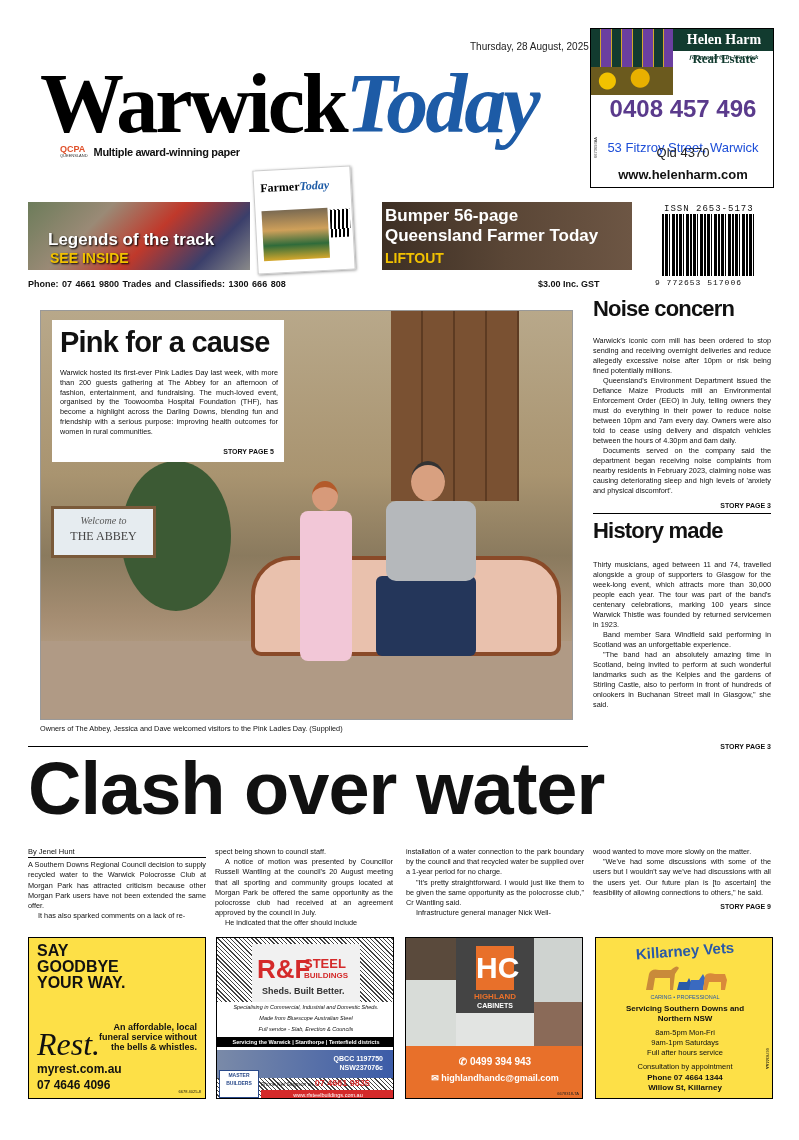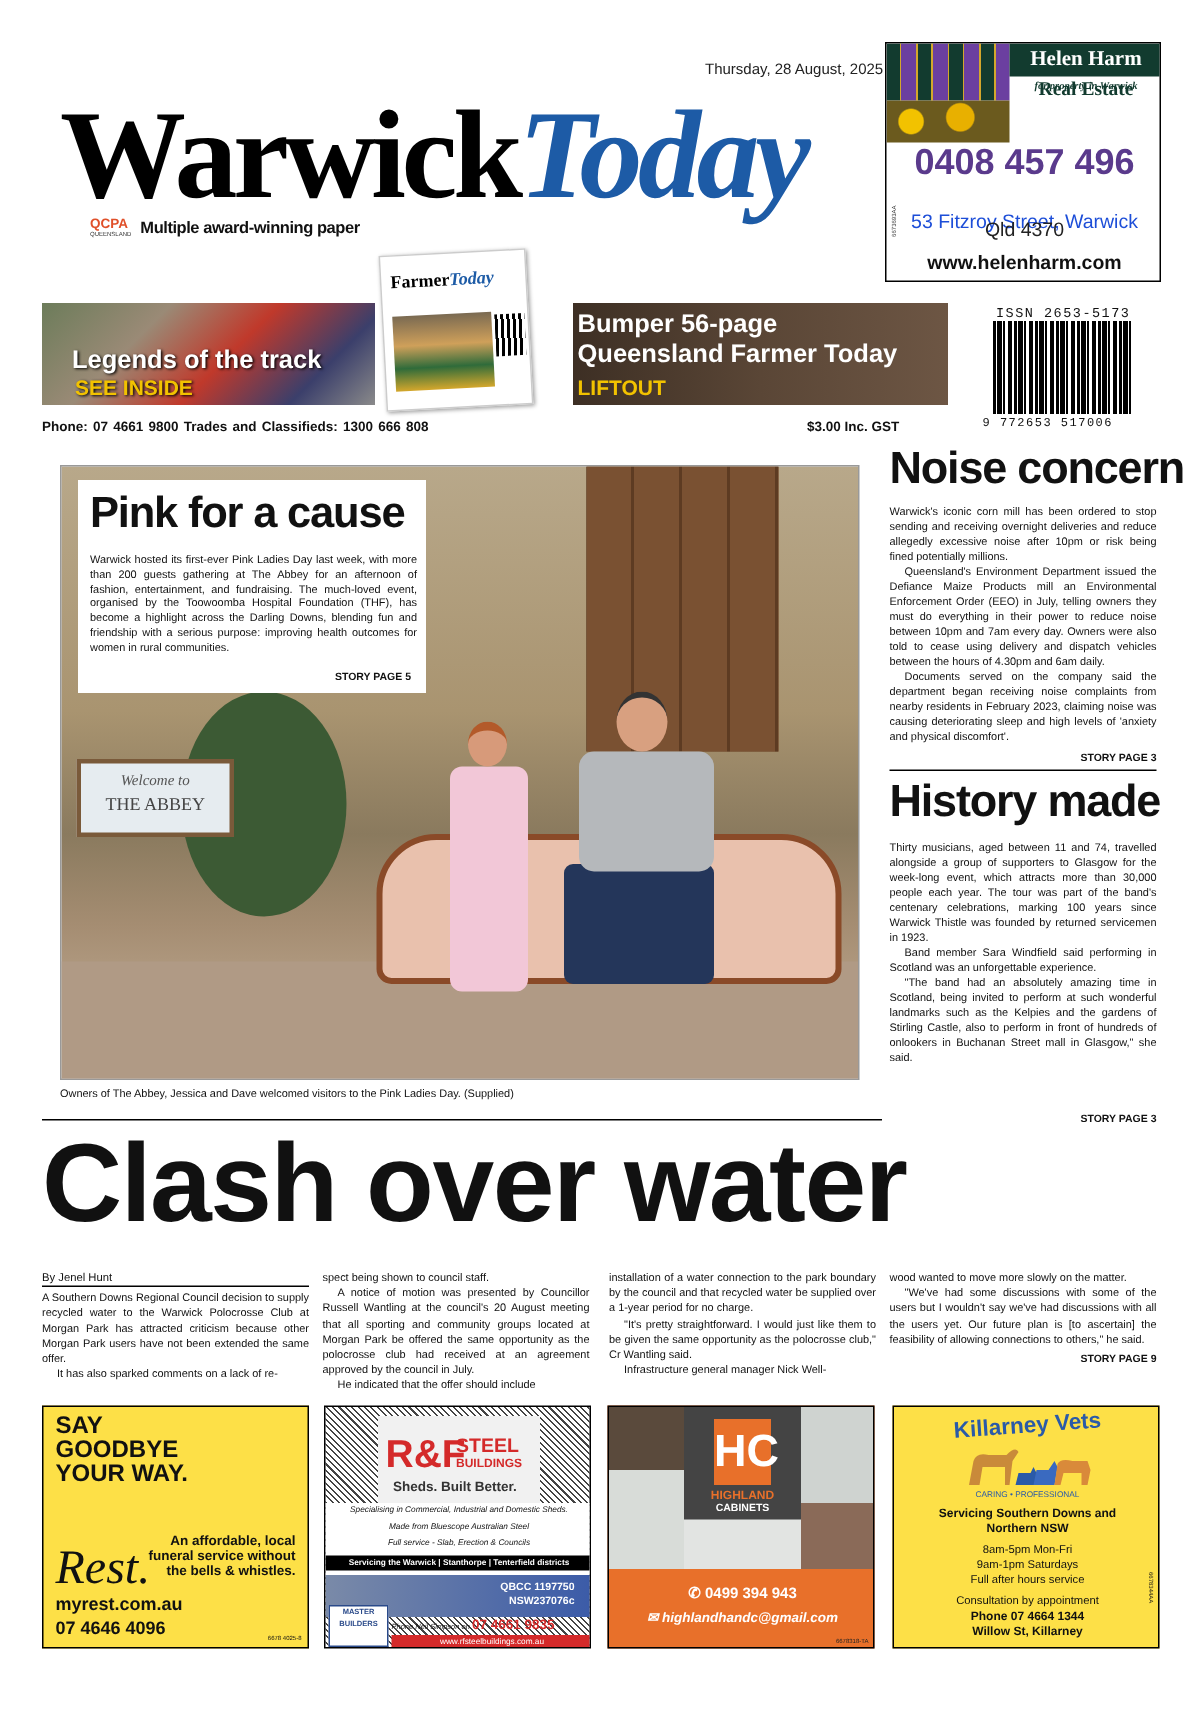--- a/index.html
+++ b/index.html
@@ -70,21 +70,21 @@
     .photo .gravel { position:absolute; left:0; top: 330px; width: 100%; height: 80px; background: #b09a85; }
 
     .pink-box { left: 52px; top: 320px; width: 232px; height: 142px; background: #fff; }
     .pink-title { position:absolute; left: 8px; top: 6px; font-weight: bold; font-size: 29px; letter-spacing: -0.8px; white-space: nowrap; text-align: right; }
     .pink-body { position:absolute; left: 8px; top: 48px; width: 218px; font-size: 7.3px; line-height: 9.8px; text-align: justify; }
     .pink-story { position:absolute; right: 10px; top: 128px; font-size: 7px; font-weight: bold; }
     .caption { left: 40px; top: 724px; font-size: 7.3px; }
     .rule-left { left: 28px; top: 746px; width: 560px; height: 1px; background: #000; }
 
     
-    .rstory-title { font-weight: bold; font-size: 30px; letter-spacing: -0.8px; white-space: nowrap; }
+    .rstory-title { font-weight: bold; font-size: 22px; letter-spacing: -0.8px; white-space: nowrap; }
     .rstory-body { width: 178px; font-size: 7.3px; line-height: 10px; text-align: justify; }
     .rstory-body p { text-indent: 10px; }
     .rstory-body p:first-child { text-indent: 0; }
     .story-tag { font-size: 7px; font-weight: bold; text-align: right; }
     .noise-title { left: 593px; top: 296px; }
     .noise-body { left: 593px; top: 336px; }
     .noise-story { left: 593px; top: 502px; width: 178px; }
     .rule-right { left: 593px; top: 513px; width: 178px; height: 1px; background: #000; }
     .history-title { left: 593px; top: 518px; }
     .history-body { left: 593px; top: 560px; }
@@ -134,21 +134,21 @@
     .ad-highland .grid { position:absolute; left:0; top:0; width:178px; height: 108px; background: #444; }
     .ad-highland .g1 { position:absolute; left:0; top:0; width:50px; height:42px; background: #5a4a3c; }
     .ad-highland .g2 { position:absolute; left:0; top:42px; width:50px; height:66px; background: #d8dcd8; }
     .ad-highland .g3 { position:absolute; left:128px; top:0; width:50px; height:64px; background: #cfd3d0; }
     .ad-highland .g4 { position:absolute; left:128px; top:64px; width:50px; height:44px; background: #8a6a58; }
     .ad-highland .g5 { position:absolute; left:50px; top:75px; width:78px; height:33px; background: #e2e4e2; }
     .ad-highland .hlogo { position:absolute; left: 70px; top: 8px; width: 38px; height: 44px; background: #e8702a; color: #fff; font-weight: bold; font-size: 30px; text-align: center; line-height: 44px; }
     .ad-highland .hname { position:absolute; left: 50px; top: 54px; width: 78px; text-align:center; color: #e8702a; font-weight: bold; font-size: 8px; }
     .ad-highland .hname2 { position:absolute; left: 50px; top: 64px; width: 78px; text-align:center; color: #fff; font-weight: bold; font-size: 7px; }
     .ad-highland .ph { position:absolute; left: 0; top: 118px; width: 178px; text-align: center; color: #fff; font-weight: bold; font-size: 10px; }
-    .ad-highland .em { position:absolute; left: 0; top: 135px; width: 178px; text-align: center; color: #fff; font-weight: bold; font-size: 9px; font-style: italic; }
+    .ad-highland .em { position:absolute; left: 0; top: 135px; width: 178px; text-align: center; color: #fff; font-weight: bold; font-size: 9px; }
     .ad-highland .code { position:absolute; right: 3px; top: 153px; font-size: 4px; color: #222; }
 
     .ad-vets { left: 595px; width: 178px; }
     .ad-vets .name { position:absolute; left: 0; top: 4px; width: 178px; text-align: center; color: #2a5aa8; font-weight: bold; font-size: 15px; transform: rotate(-4deg); }
     .ad-vets .animals { position:absolute; left: 45px; top: 24px; width: 90px; height: 30px; }
     .ad-vets .tag { position:absolute; left: 0; top: 56px; width: 178px; text-align: center; color: #2a5aa8; font-size: 5.5px; }
     .ad-vets .srv { position:absolute; left: 0; top: 66px; width: 178px; text-align: center; font-weight: bold; font-size: 8px; line-height: 10px; }
     .ad-vets .hrs { position:absolute; left: 0; top: 90px; width: 178px; text-align: center; font-size: 7.5px; line-height: 10px; }
     .ad-vets .cons { position:absolute; left: 0; top: 124px; width: 178px; text-align: center; font-size: 7.5px; }
     .ad-vets .ph { position:absolute; left: 0; top: 135px; width: 178px; text-align: center; font-weight: bold; font-size: 8px; line-height: 10px; }

